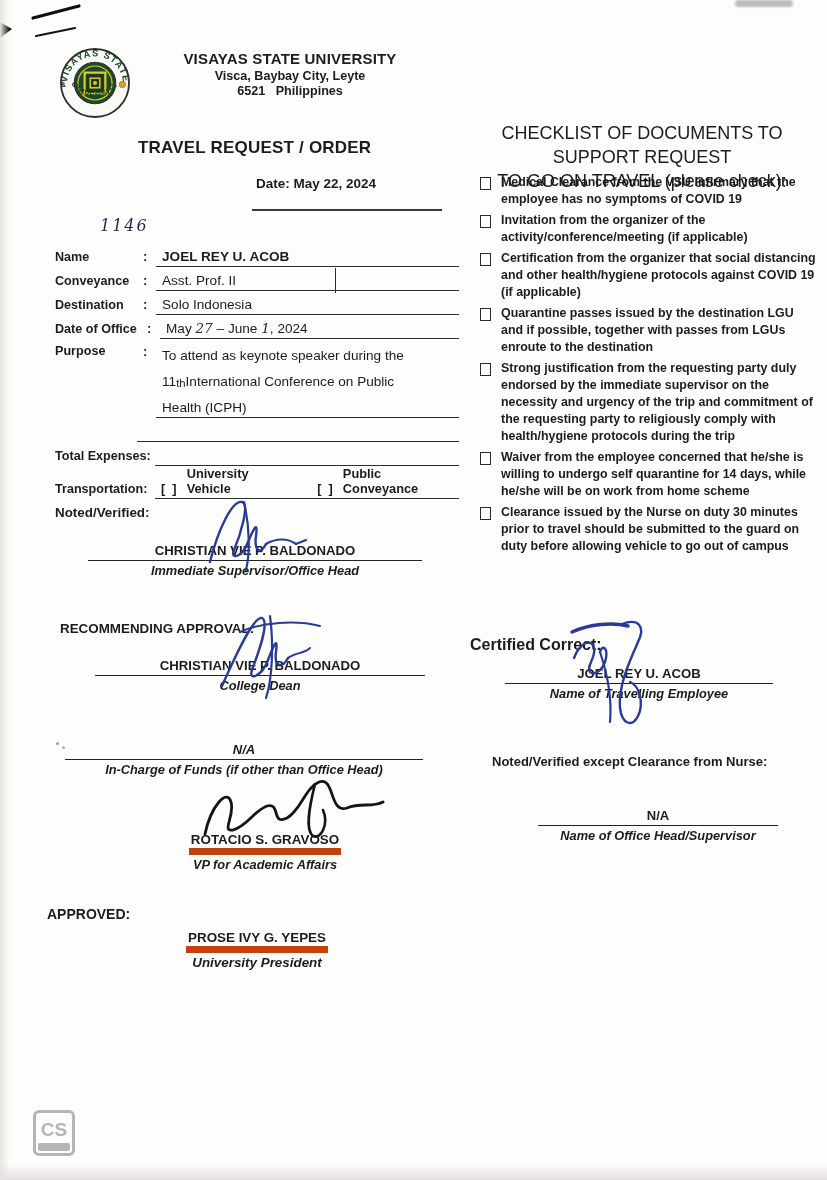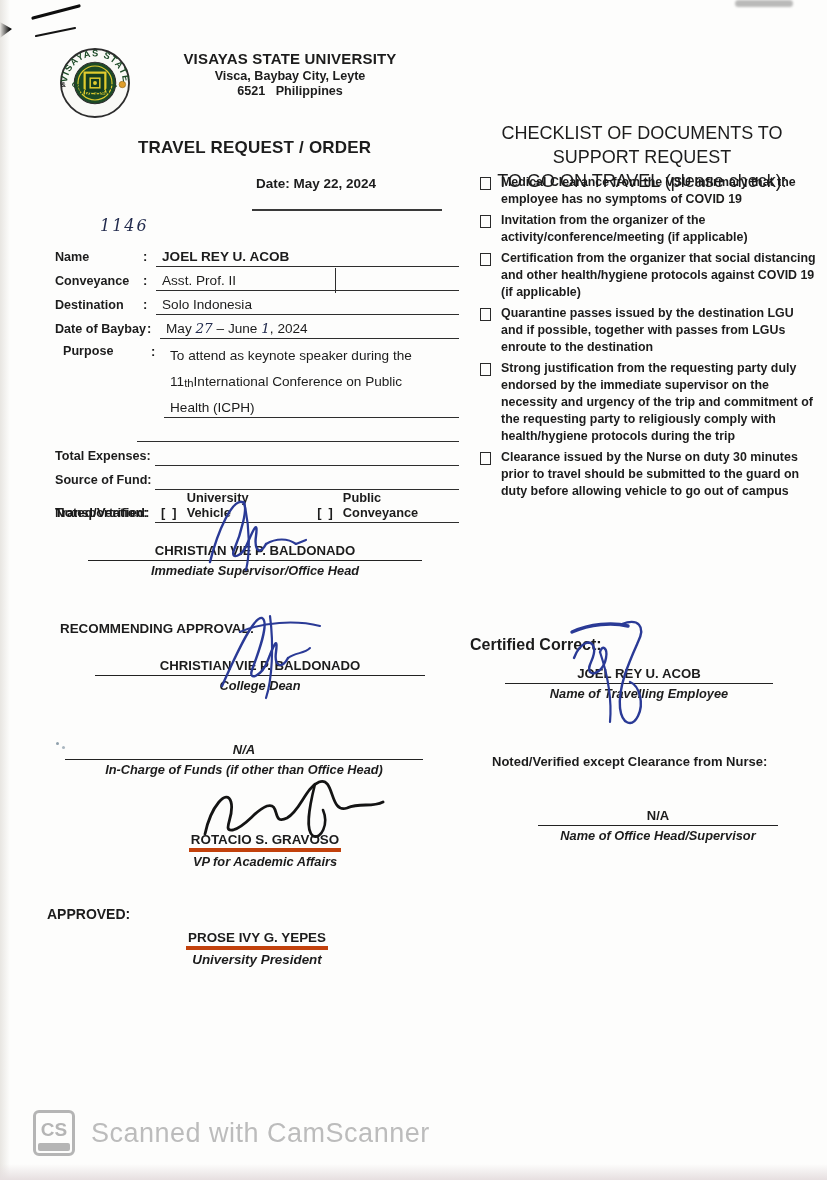--- a/index.html
+++ b/index.html
@@ -29,21 +29,21 @@
   .purpose-lines .pl{padding:0 2px 2px 6px;min-height:24px;display:flex;align-items:flex-end;}
   .purpose-lines .pl:last-child{border-bottom:1.6px solid #2e2e2e;}
   .exrow .flabel2{width:100px;font-weight:bold;font-size:12.6px;padding-bottom:3px;}
   .trans-val{display:flex;gap:10px;align-items:flex-end;font-size:12.8px;font-weight:bold;}
   .bracket{white-space:pre;cursor:pointer;}
   
   .siglabel{font-size:13.4px;font-weight:bold;}
   .sigblock{text-align:center;}
   .signame{font-size:13.2px;font-weight:bold;border-bottom:1.8px solid #222;padding:0 6px 2px 6px;}
   .sigtitle{font-size:12.8px;font-weight:bold;font-style:italic;padding-top:2px;}
-  .uname{display:inline-block;font-size:13.4px;font-weight:bold;border-bottom:4px solid #c2410c;padding:0 2px 1px 2px;}
+  .uname{display:inline-block;font-size:13.4px;font-weight:bold;border-bottom:7px solid #c2410c;padding:0 2px 1px 2px;}
   
   .chk-head{font-size:18px;font-weight:normal;text-align:center;line-height:1.32;}
   .check-item{display:flex;gap:10px;margin-bottom:4px;}
   .cbox{flex:0 0 auto;width:9px;height:11px;border:1.6px solid #2a2a2a;margin-top:3px;cursor:pointer;}
   .ctext{font-size:12.4px;font-weight:bold;line-height:17px;}
   
   svg.sig path{fill:none;stroke-linecap:round;stroke-linejoin:round;}
   
   .wm-text{font-size:27px;color:#bcbcbc;letter-spacing:.5px;}
   .cs-icon{width:36px;height:40px;border:3px solid #b5b5b5;border-radius:6px;position:relative;
@@ -117,50 +117,46 @@
       <div class="flabel">Conveyance</div>
       <div class="fcolon">:</div>
       <div class="fvalue">Asst. Prof. II</div>
     </div>
     <div class="frow">
       <div class="flabel">Destination</div>
       <div class="fcolon">:</div>
       <div class="fvalue">Solo Indonesia</div>
     </div>
     <div class="frow">
-      <div class="flabel" style="width:92px">Date of Baybay</div>
+      <div class="flabel" style="width:92px">Date of Office</div>
       <div class="fcolon">:</div>
       <div class="fvalue"><span>May</span> <span class="hw">27</span> <span>– June</span> <span class="hw">1</span><span>, 2024</span></div>
     </div>
     <div class="frow" style="align-items:flex-start;">
-      <div class="flabel" style="padding-top:5px;margin-left:8px;">Purpose</div>
+      <div class="flabel" style="padding-top:5px;">Purpose</div>
       <div class="fcolon" style="padding-top:5px;">:</div>
       <div class="purpose-lines">
         <div class="pl">To attend as keynote speaker during the</div>
         <div class="pl">
             <span>11</span>
             <sup>th</sup>
             <span> International Conference on Public</span>
           </div>
         <div class="pl">Health (ICPH)</div>
       </div>
     </div>
     <div class="frow">
       <div style="width:82px;"></div>
       <div class="fvalue">&nbsp;</div>
     </div>
     <div class="frow exrow">
       <div class="flabel2">Total Expenses:</div>
       <div class="fvalue">&nbsp;</div>
     </div>
     <div class="frow exrow">
-      <div class="flabel2">Source of Fund:</div>
-      <div class="fvalue">&nbsp;</div>
-    </div>
-    <div class="frow exrow">
       <div class="flabel2">Transportation:</div>
       <div class="fvalue trans-val">
         <span class="bracket">[  ]</span>
         <span>University Vehicle</span>
         <span class="bracket" style="margin-left:14px;">[  ]</span>
         <span>Public Conveyance</span>
       </div>
     </div>
   </div>
 
@@ -229,20 +225,24 @@
       <div class="check-item">
         <span class="cbox"></span>
         <span class="ctext">Quarantine passes issued by the destination LGU and if possible, together with passes from LGUs enroute to the destination</span>
       </div>
       <div class="check-item">
         <span class="cbox"></span>
         <span class="ctext">Strong justification from the requesting party duly endorsed by the immediate supervisor on the necessity and urgency of the trip and commitment of the requesting party to religiously comply with health/hygiene protocols during the trip</span>
       </div>
       <div class="check-item">
         <span class="cbox"></span>
+        <span class="ctext">Waiver from the employee concerned that he/she is willing to undergo self quarantine for 14 days, while he/she will be on work from home scheme</span>
+      </div>
+      <div class="check-item">
+        <span class="cbox"></span>
         <span class="ctext">Clearance issued by the Nurse on duty 30 minutes prior to travel should be submitted to the guard on duty before allowing vehicle to go out of campus</span>
       </div>
     </div>
 
   <div class="abs siglabel" style="left:470px;top:636px;font-size:16px;">Certified Correct:</div>
   <div class="abs sigblock" style="left:505px;top:666px;width:268px;">
     <div class="signame">JOEL REY U. ACOB</div>
     <div class="sigtitle">Name of Travelling Employee</div>
   </div>
   <svg class="abs sig" style="left:558px;top:614px;" width="120" height="125">
@@ -255,18 +255,17 @@
   <div class="abs siglabel" style="left:492px;top:754px;font-size:13px;">Noted/Verified except Clearance from Nurse:</div>
   <div class="abs" style="left:538px;top:808px;width:240px;text-align:center;">
     <div style="font-size:13px;font-weight:bold;border-bottom:1.8px solid #222;padding-bottom:2px;">N/A</div>
     <div class="sigtitle">Name of Office Head/Supervisor</div>
   </div>
 
   <div class="abs" style="left:33px;top:1110px;display:flex;align-items:center;gap:16px;">
     <div class="cs-icon">
         <span style="position:relative;top:-3px;">CS</span>
       </div>
-    <div class="wm-text">Scanned with CamScanner</div>
   </div>
 
   <div class="edge-shade"></div>
   <div class="bottom-band"></div>
 </div>
 
 </body></html>

